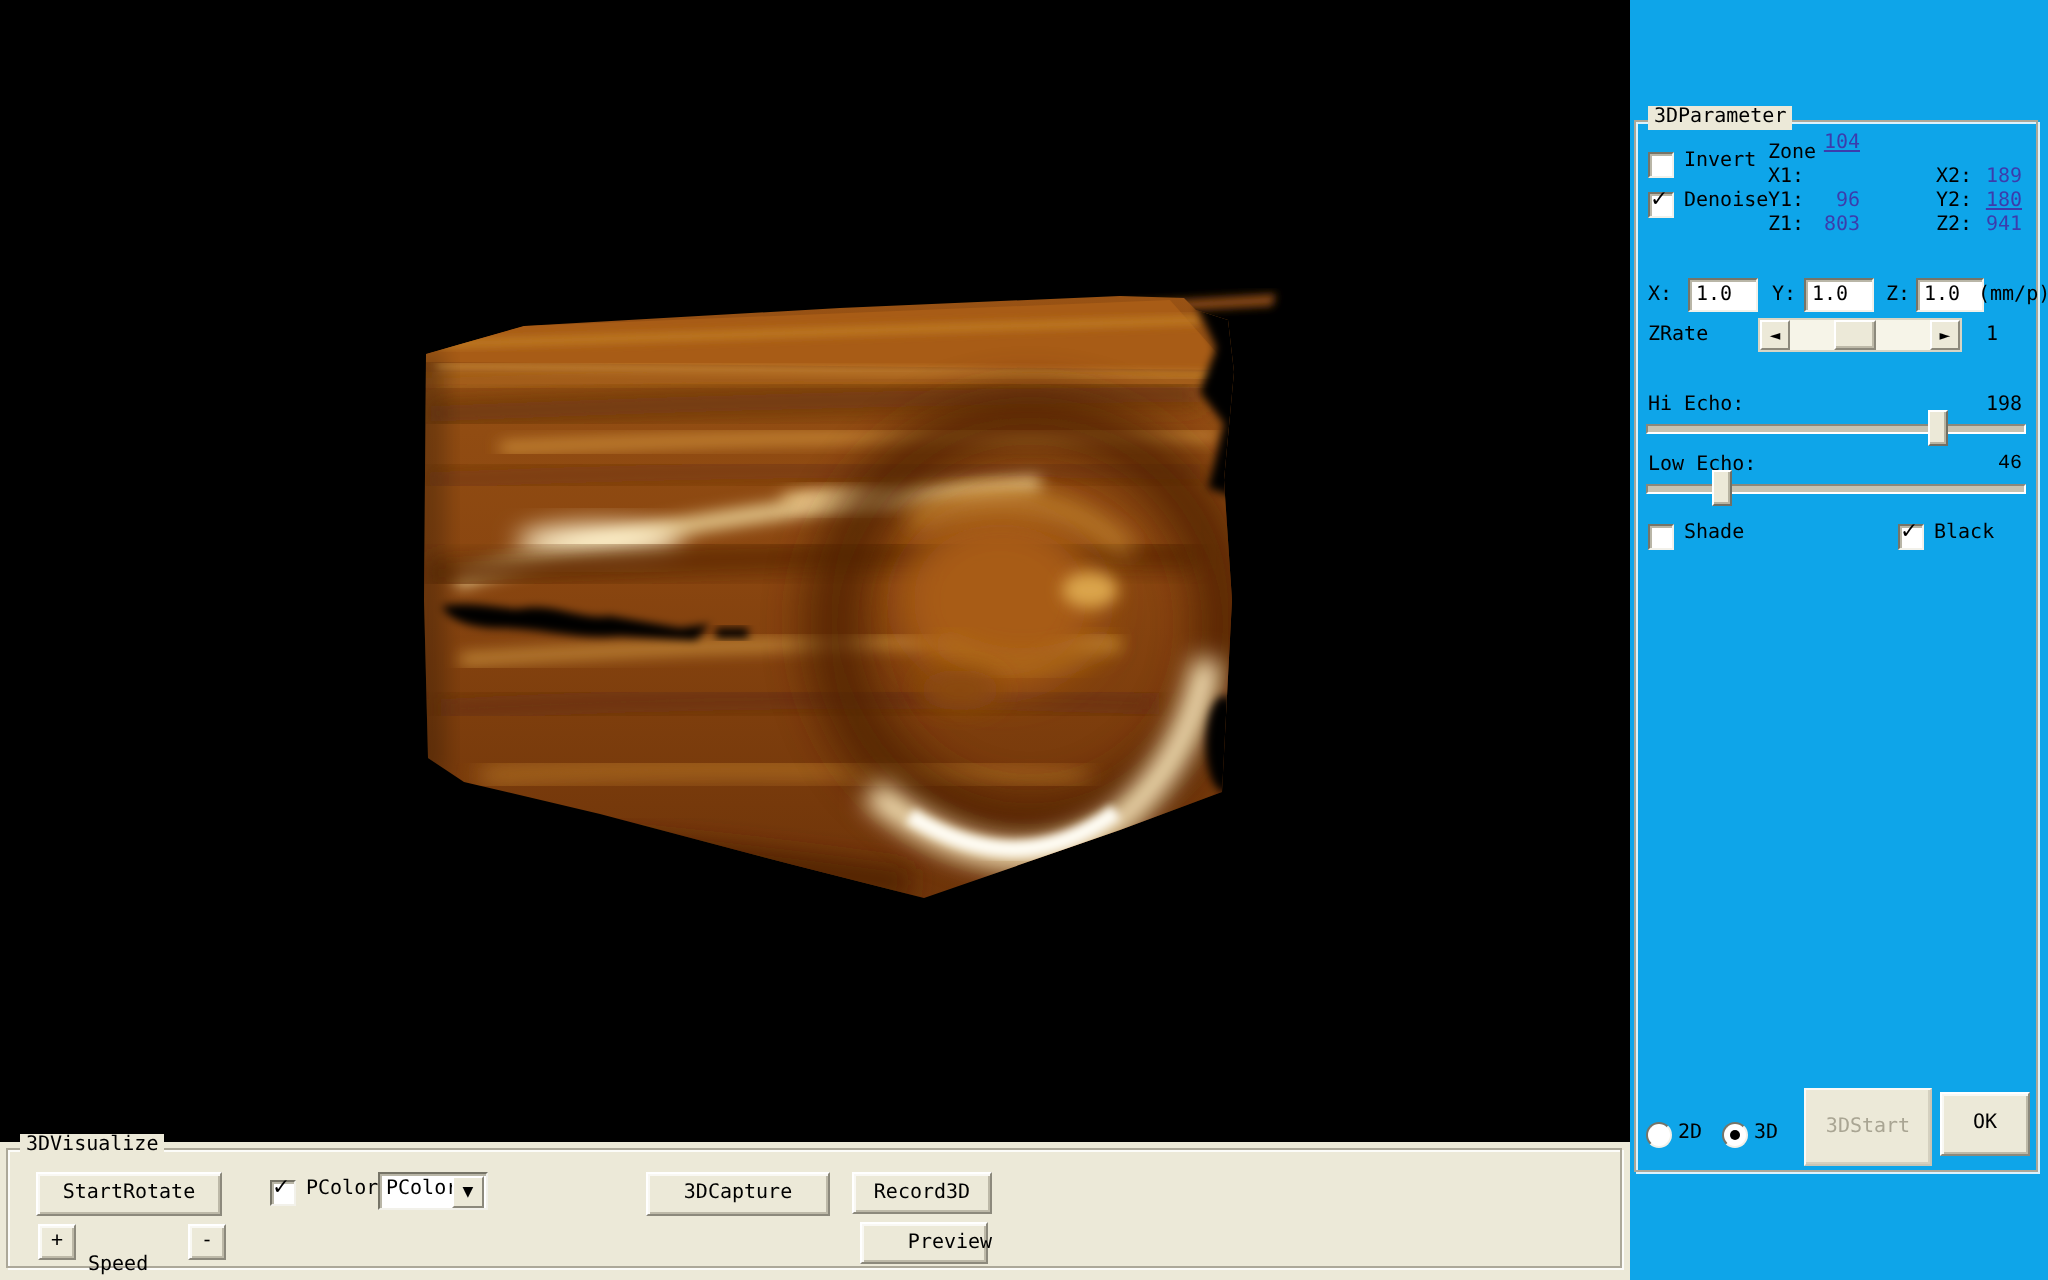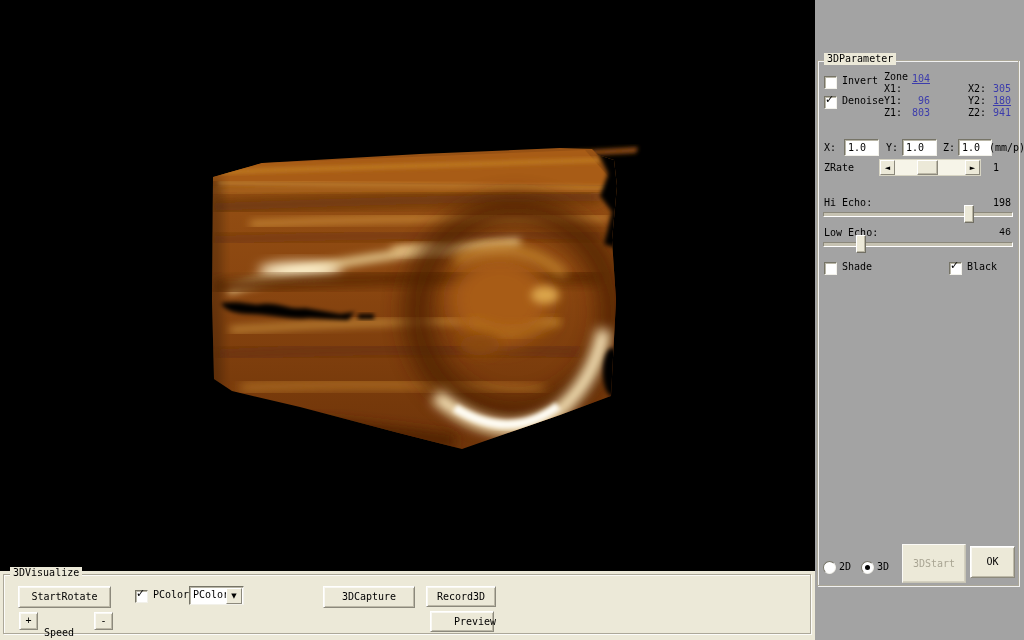--- a/index.html
+++ b/index.html
@@ -6,21 +6,21 @@
   body{
     width:1024px;height:640px;position:relative;overflow:hidden;
     background:#ece9d8;color:#000;
     font-family:"DejaVu Sans Mono","Liberation Mono",monospace;
     font-size:10px;line-height:12px;
   }
   .abs{position:absolute;}
   
   #viewport{left:0;top:0;width:815px;height:571px;background:#000;}
   
-  #right-panel{left:815px;top:0;width:209px;height:640px;background:#a3a3a3;}
+  #right-panel{left:815px;top:0;width:209px;height:640px;background:#0ea5e9;}
   #bottom-panel{left:0;top:571px;width:815px;height:69px;background:#ece9d8;}
   .groupbox{
     position:absolute;border:1px solid #aca899;
     box-shadow:inset 1px 1px 0 rgba(255,255,255,.85),1px 1px 0 rgba(255,255,255,.85);
   }
   .legend{position:absolute;top:-8px;left:6px;background:#ece9d8;padding:0 3px;white-space:nowrap;}
   
   .btn{
     position:absolute;background:#ece9d8;
     border:1px solid #8c897c;border-top-color:#fff;border-left-color:#fff;
@@ -155,23 +155,23 @@
 
     <span class="checkbox" style="left:6px;top:15px;"></span>
     <span class="lbl" style="left:24px;top:14px;">Invert</span>
     <span class="checkbox on" style="left:6px;top:35px;">
         <span class="mark">✓</span>
       </span>
     <span class="lbl" style="left:24px;top:34px;">Denoise</span>
 
     <span class="lbl" style="left:66px;top:10px;">Zone</span>
     <span class="lbl" style="left:66px;top:22px;">X1:</span>
-    <span class="lbl zoneval" style="left:78px;top:12px;width:34px;text-decoration:underline;">104</span>
+    <span class="lbl zoneval" style="left:78px;top:5px;width:34px;text-decoration:underline;">104</span>
     <span class="lbl" style="left:150px;top:22px;">X2:</span>
-    <span class="lbl zoneval" style="left:160px;top:22px;width:33px;">305</span>
+    <span class="lbl zoneval" style="left:160px;top:22px;width:33px;">189</span>
     <span class="lbl" style="left:66px;top:34px;">Y1:</span>
     <span class="lbl zoneval" style="left:78px;top:34px;width:34px;">96</span>
     <span class="lbl" style="left:150px;top:34px;">Y2:</span>
     <span class="lbl zoneval" style="left:160px;top:34px;width:33px;text-decoration:underline;">180</span>
     <span class="lbl" style="left:66px;top:46px;">Z1:</span>
     <span class="lbl zoneval" style="left:78px;top:46px;width:34px;">803</span>
     <span class="lbl" style="left:150px;top:46px;">Z2:</span>
     <span class="lbl zoneval" style="left:160px;top:46px;width:33px;">941</span>
 
     <span class="lbl" style="left:6px;top:81px;">X:</span>

